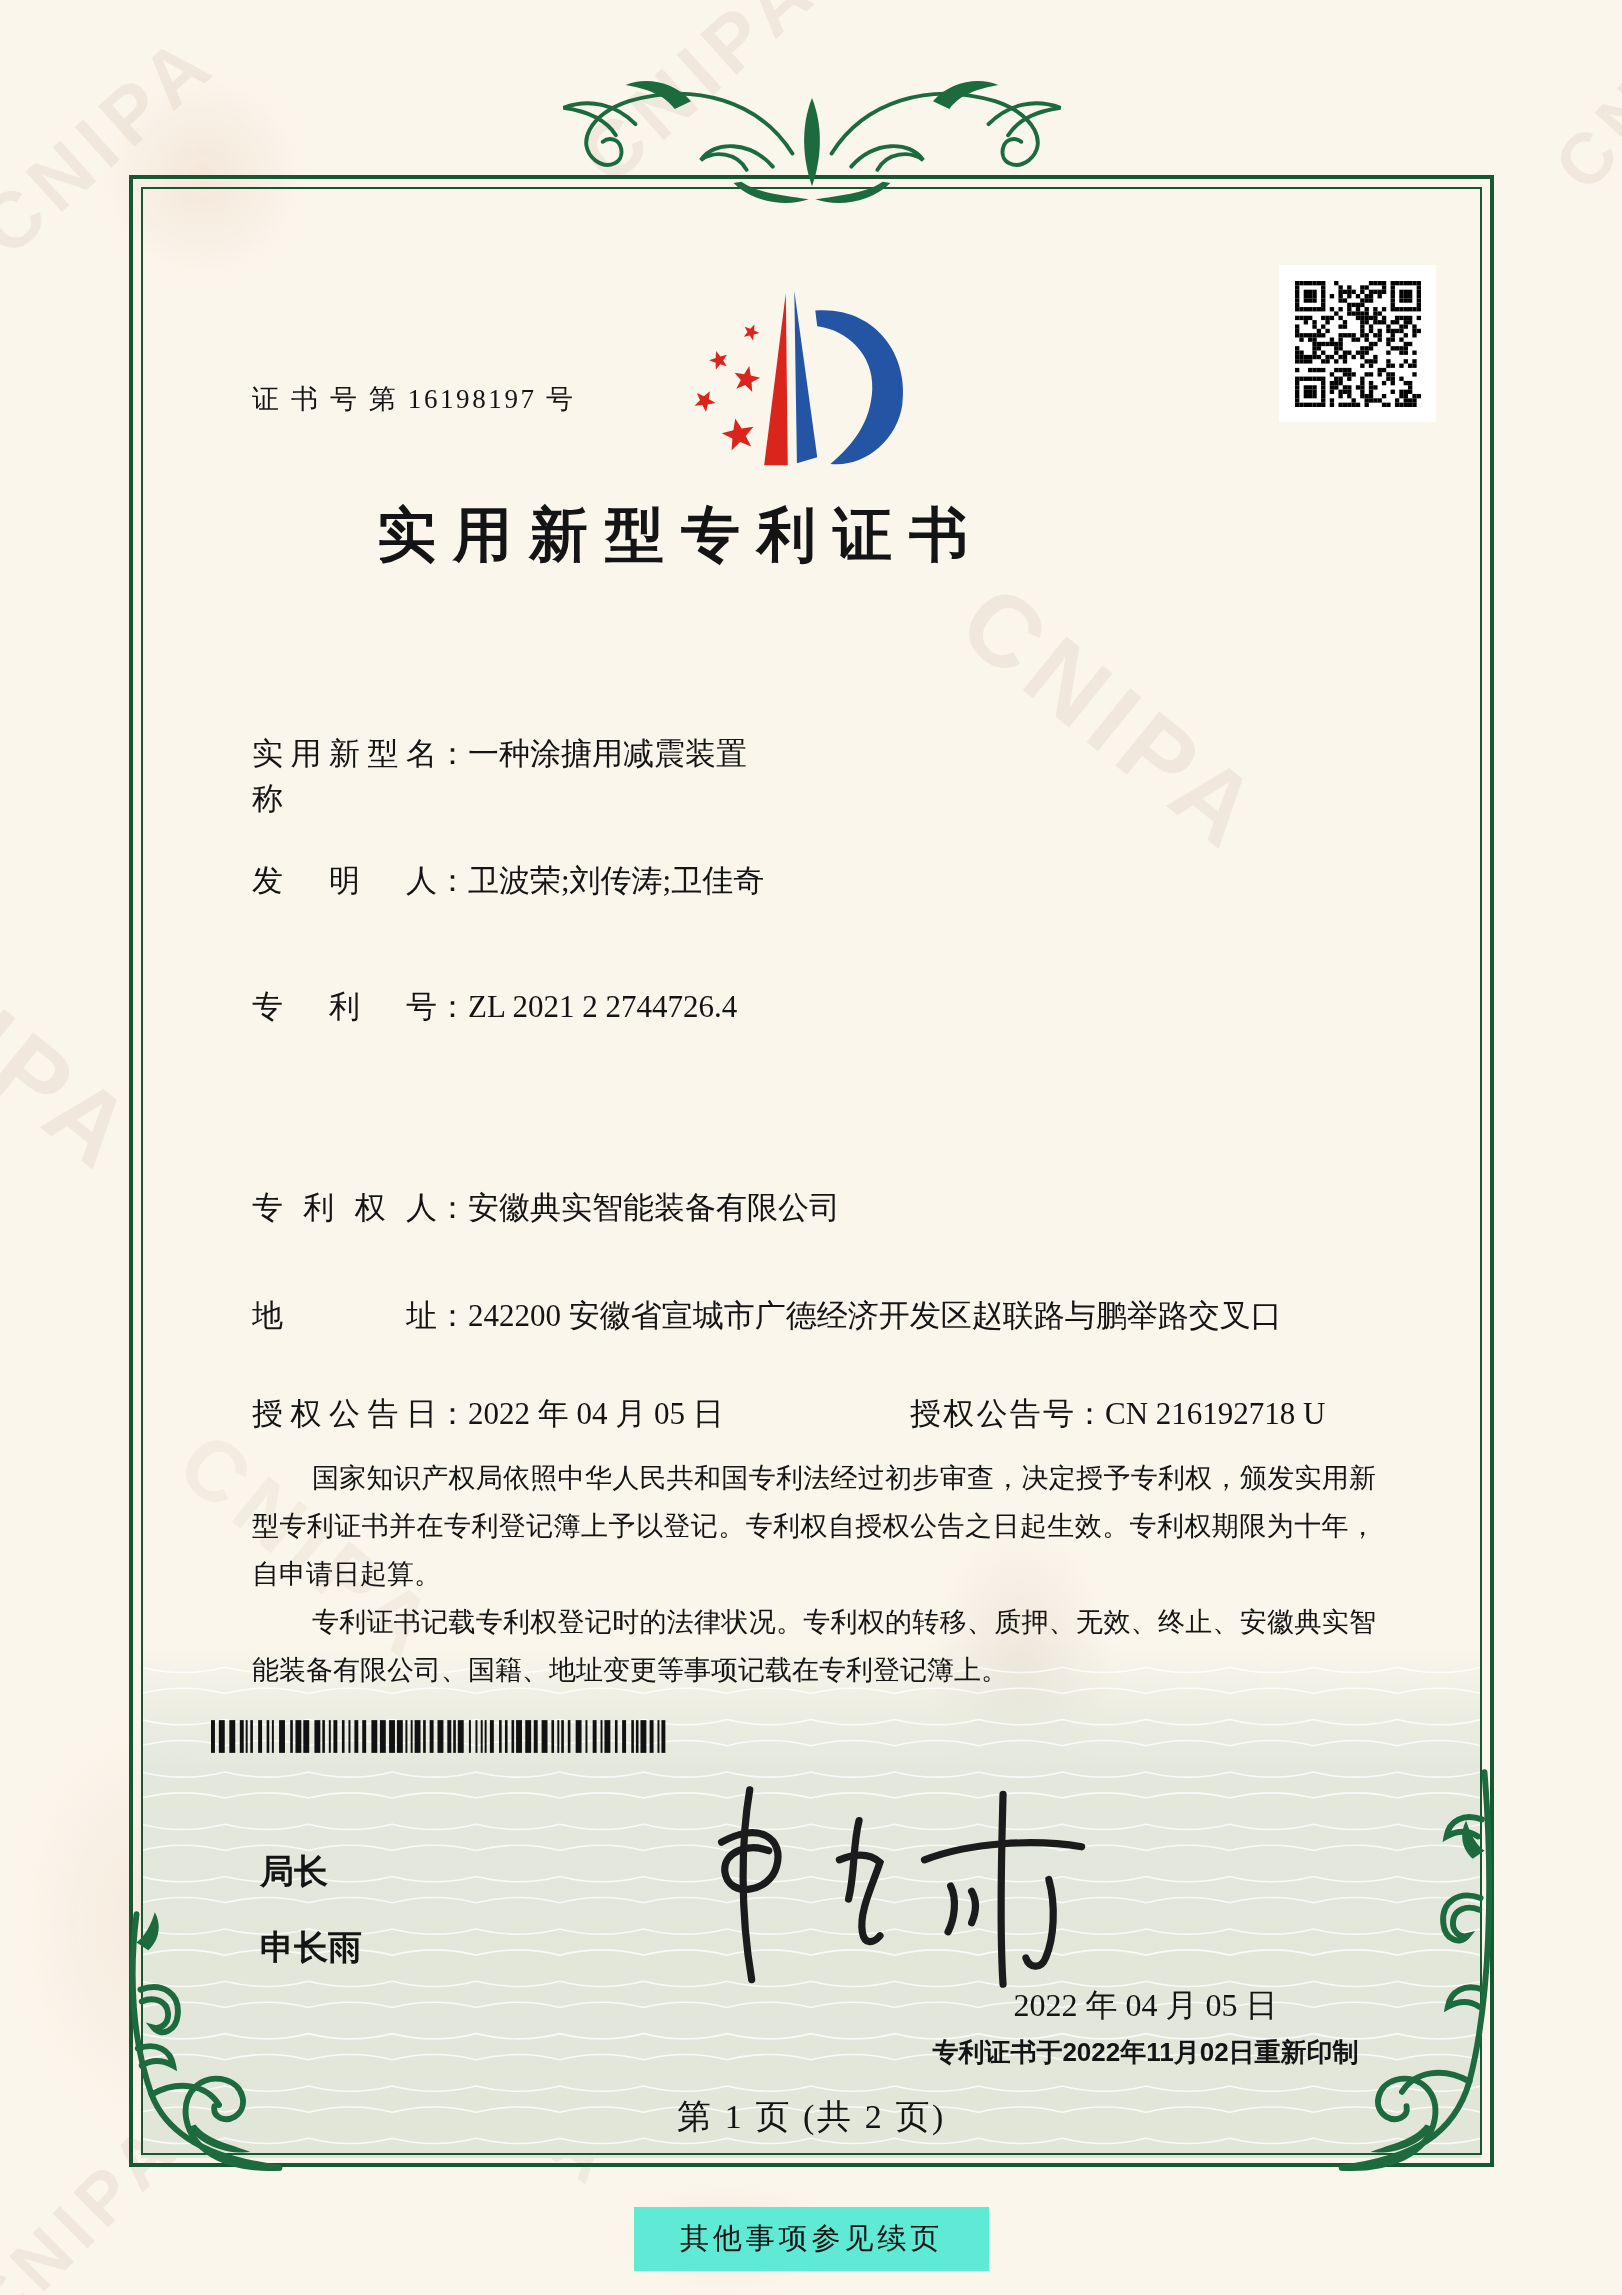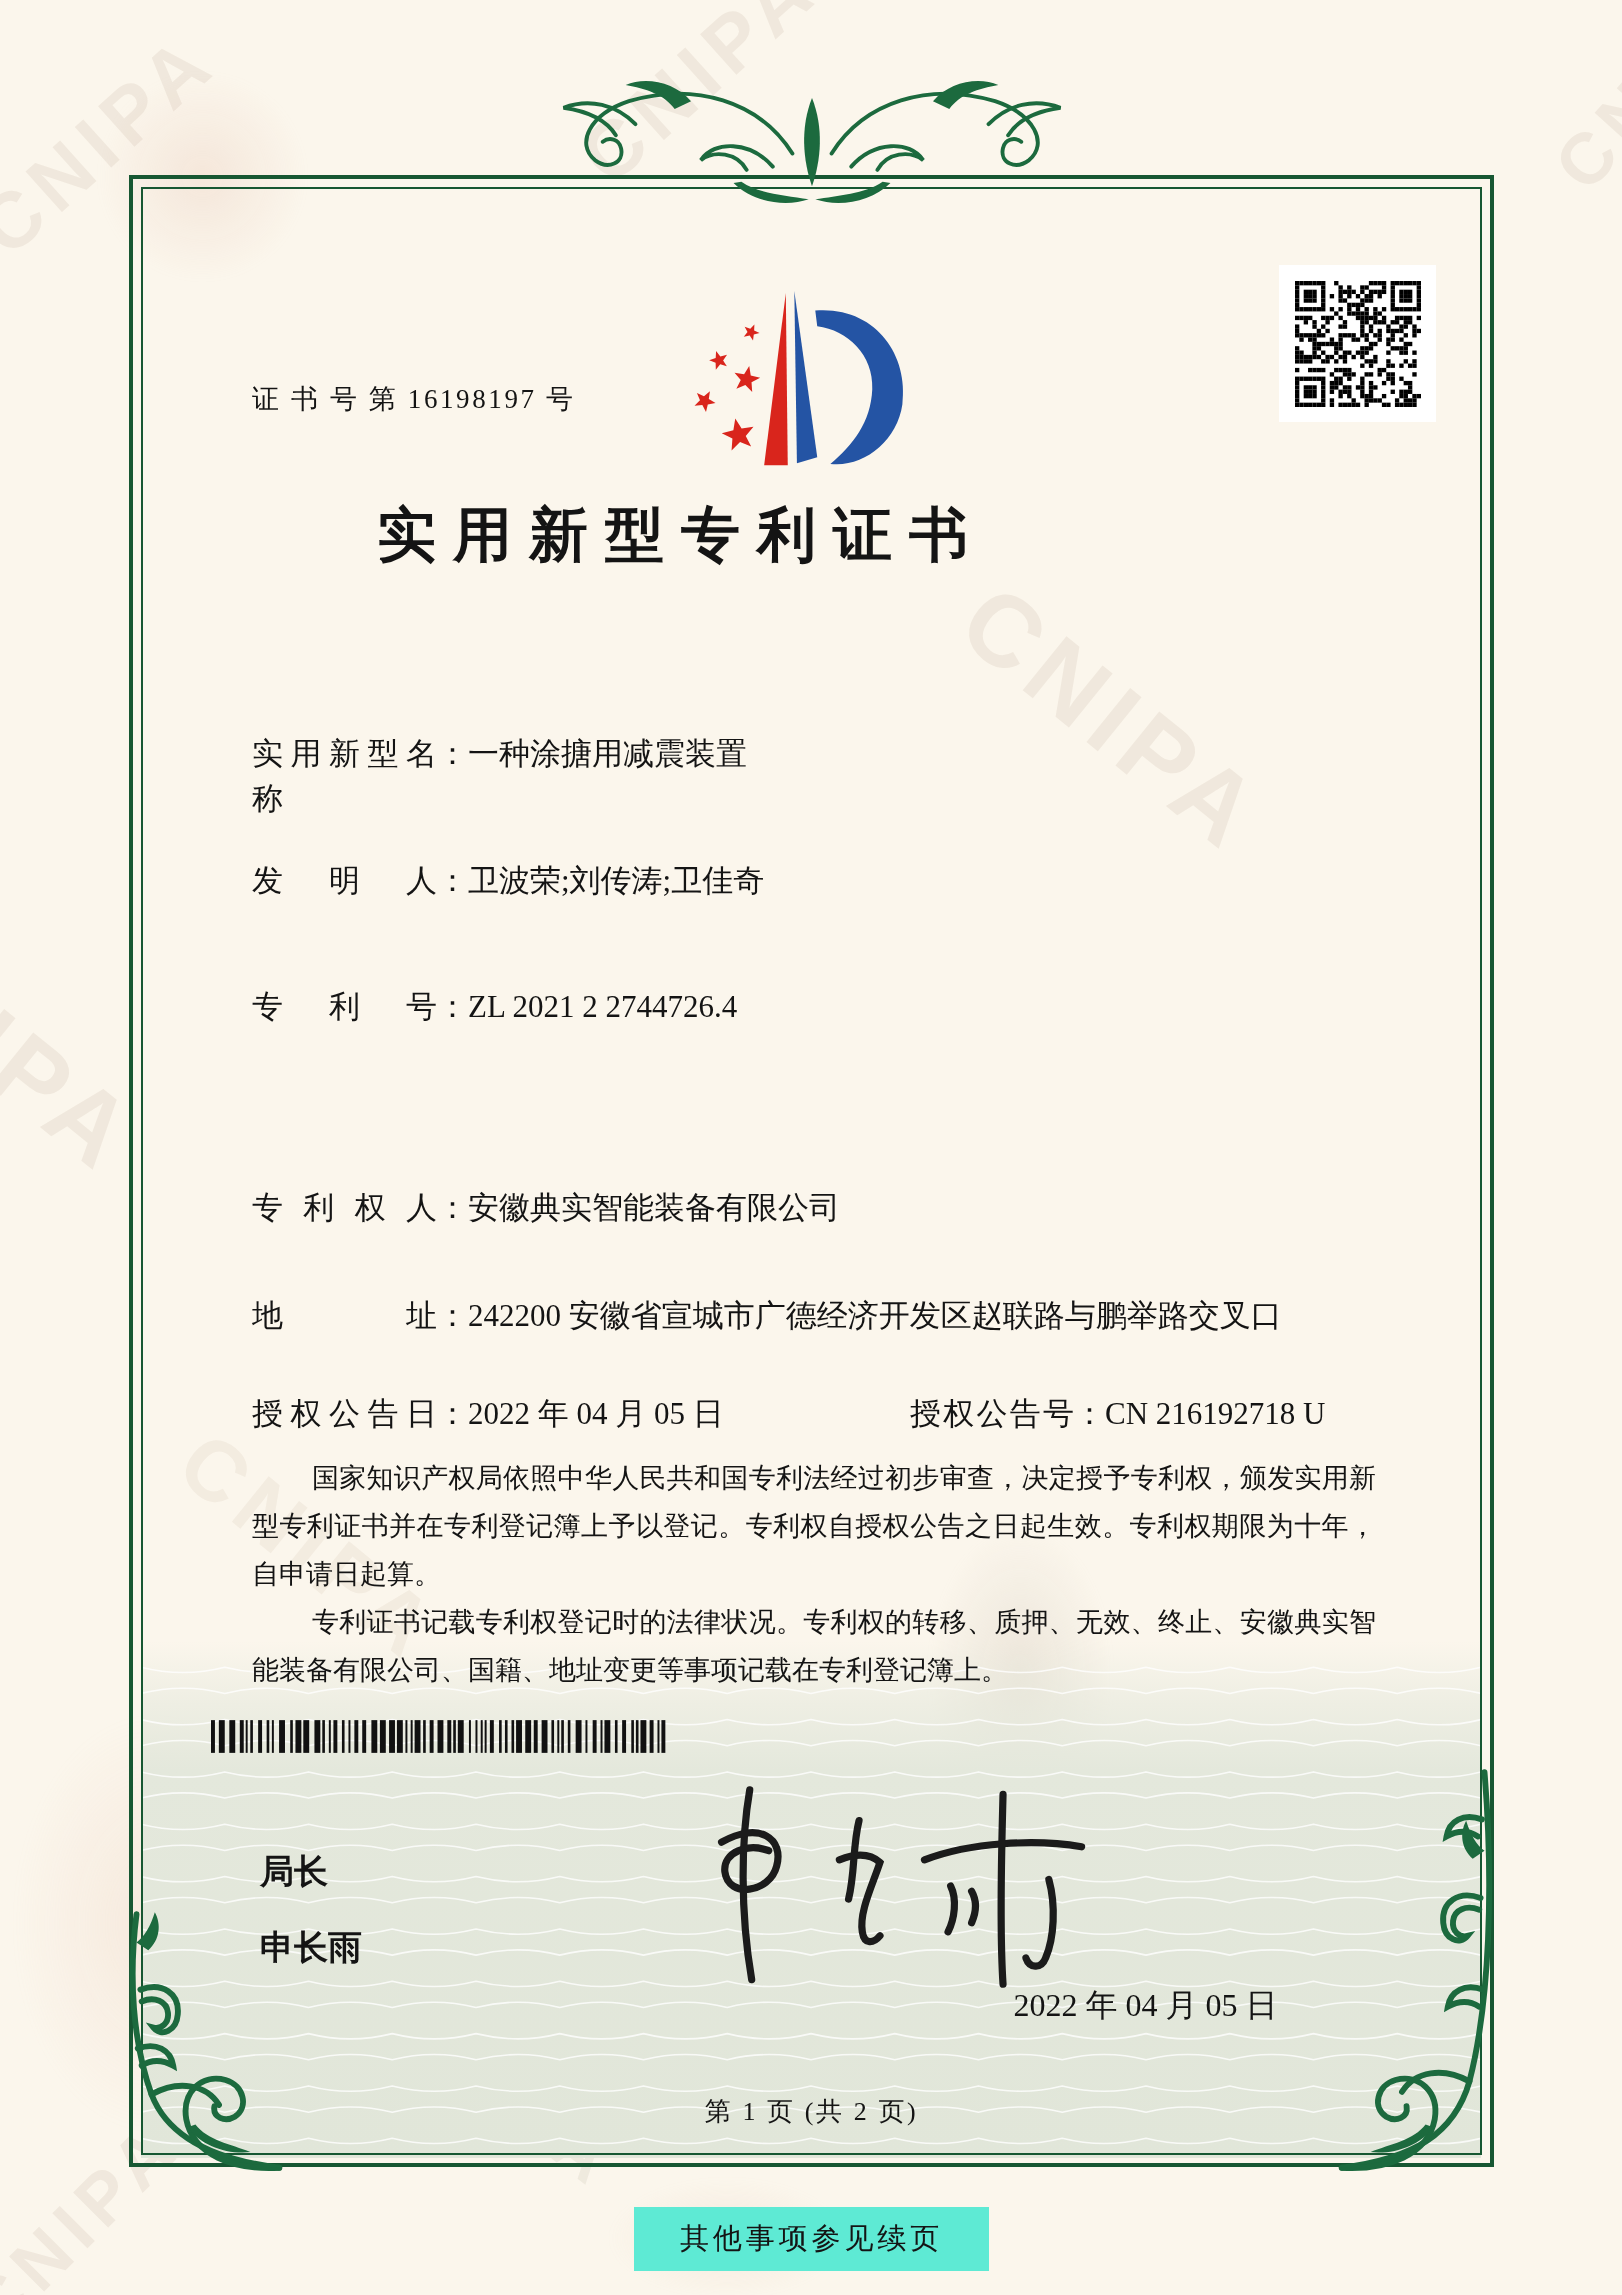--- a/index.html
+++ b/index.html
@@ -38,21 +38,21 @@
   
   .barcode{position:absolute;left:211px;top:1720px;z-index:5;}
   .signoff{position:absolute;left:260px;z-index:5;font-family:Liberation Serif, serif;
            font-weight:bold;font-size:34px;}
   .sig-title{top:1849px;}
   .sig-name{top:1925px;}
   .signature{position:absolute;left:694px;top:1780px;z-index:5;}
   .dateline{position:absolute;left:949px;top:1984px;width:393px;text-align:center;font-size:32px;z-index:5;}
   .reprint{position:absolute;left:923px;top:2035px;width:445px;text-align:center;font-size:26px;
            font-weight:bold;font-family:"Liberation Sans","DejaVu Sans",sans-serif;z-index:5;}
-  .pageno{position:absolute;left:0;top:2094px;width:1623px;text-align:center;font-size:26px;
+  .pageno{position:absolute;left:0;top:2094px;width:1623px;text-align:center;font-size:34px;
           letter-spacing:2.6px;z-index:5;}
   .contnote{position:absolute;left:0;top:2207px;width:1623px;text-align:center;z-index:5;}
   .contnote span{display:inline-block;background:#5eead4;padding:11.8px 46px;font-size:29px;letter-spacing:3.9px;}
 </style>
 </head>
 <body>
 
 <div class="page">
 
   <div class="blob" style="left:98px;top:72px;width:209px;height:209px;background:radial-gradient(closest-side,rgba(228,186,166,0.25),rgba(228,186,166,0));"></div>
@@ -676,17 +676,18 @@
       <path d="M222,122 C252,110 272,115 284,126 C272,162 252,202 257,232 C260,252 274,250 284,238"></path>
       <path d="M352,122 C422,95 522,90 592,102"></path>
       <path d="M472,22 C470,102 466,222 472,312"></path>
       <path d="M392,162 C402,182 398,212 388,232"></path>
       <path d="M424,170 C433,186 431,202 424,218"></path>
       <path d="M542,152 C553,192 550,242 537,272 C530,290 512,287 507,272"></path>
     </g>
   </svg>
 
   <div class="dateline">2022 年 04 月 05 日</div>
+  <div class="reprint">专利证书于2022年11月02日重新印制</div>
   <div class="pageno">第 1 页 (共 2 页)</div>
   <div class="contnote"><span>其他事项参见续页</span></div>
 
 </div>
 
 
 </body></html>

